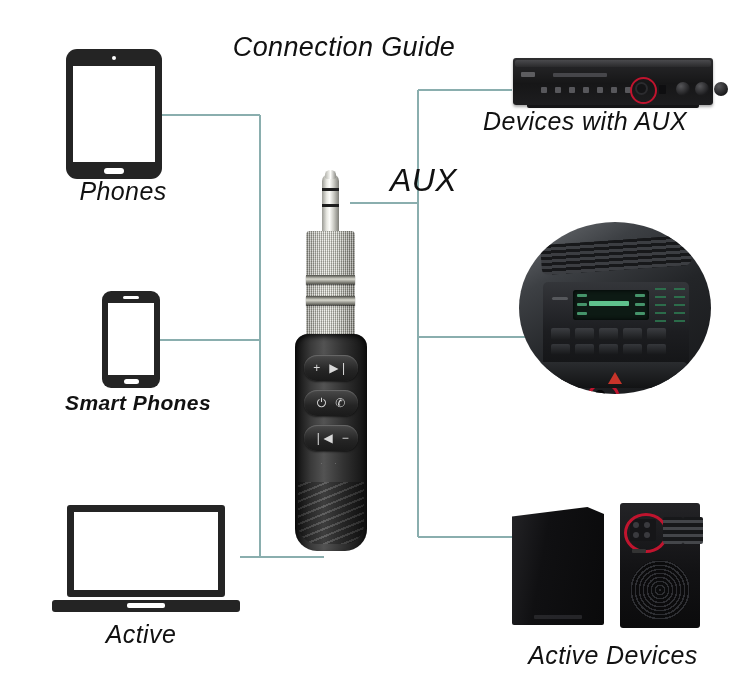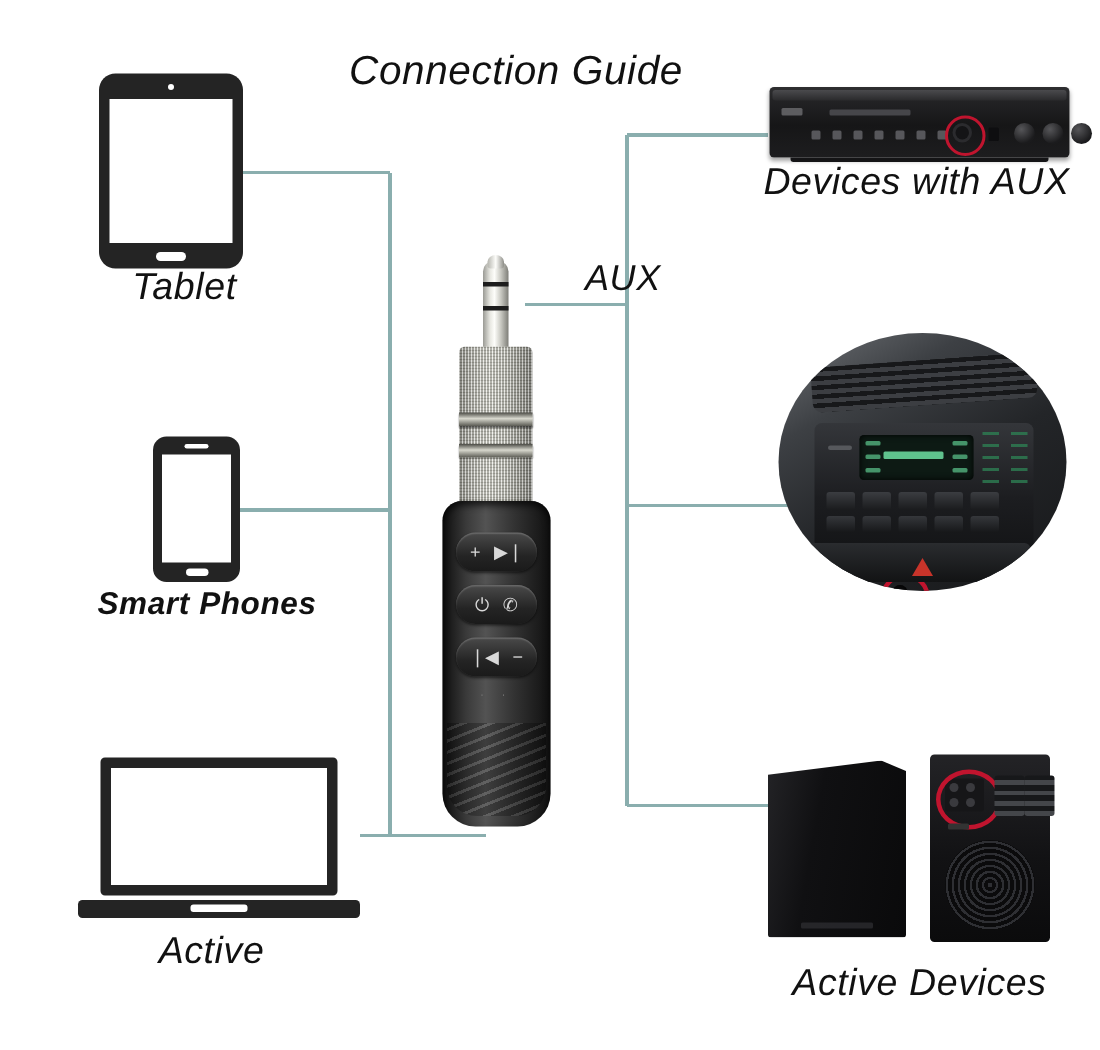--- a/index.html
+++ b/index.html
@@ -20,22 +20,22 @@
     color:#111;
     white-space:nowrap;
     letter-spacing:.4px;
   }
   .lbl.center{transform:translateX(-50%);text-align:center;}
 
   #title{font-size:27px;left:344px;top:32px;text-align:right;}
   #lbl-tablet{font-size:25px;left:123px;top:177px;}
   #lbl-phone{font-size:21px;left:138px;top:391px;font-weight:bold;}
   #lbl-laptop{font-size:25px;left:141px;top:620px;}
-  #lbl-aux{font-size:24px;left:390px;top:172px;}
-  #lbl-amp{font-size:25px;left:611px;top:107px;}
+  #lbl-aux{font-size:32px;left:390px;top:162px;}
+  #lbl-amp{font-size:25px;left:585px;top:107px;}
   #lbl-car{font-size:25px;left:608px;top:402px;}
   #lbl-spk{font-size:25px;left:613px;top:641px;}
 
   
   #wires{position:absolute;left:0;top:0;width:733px;height:700px;pointer-events:none;}
 
   
   .dev{position:absolute;}
 
   
@@ -228,21 +228,21 @@
     </g>
   </svg>
 
   <div class="lbl center" id="title">Connection Guide</div>
 
   <div class="dev" id="tablet">
     <span class="cam"></span>
     <span class="screen"></span>
     <span class="home"></span>
   </div>
-  <div class="lbl center" id="lbl-tablet">Tablet</div>
+  <div class="lbl center" id="lbl-tablet">Phones</div>
 
   <div class="dev" id="phone">
     <span class="spk"></span>
     <span class="screen"></span>
     <span class="home"></span>
   </div>
   <div class="lbl center" id="lbl-phone">Smart Phones</div>
 
   <div class="dev" id="laptop">
     <span class="lid"></span>

